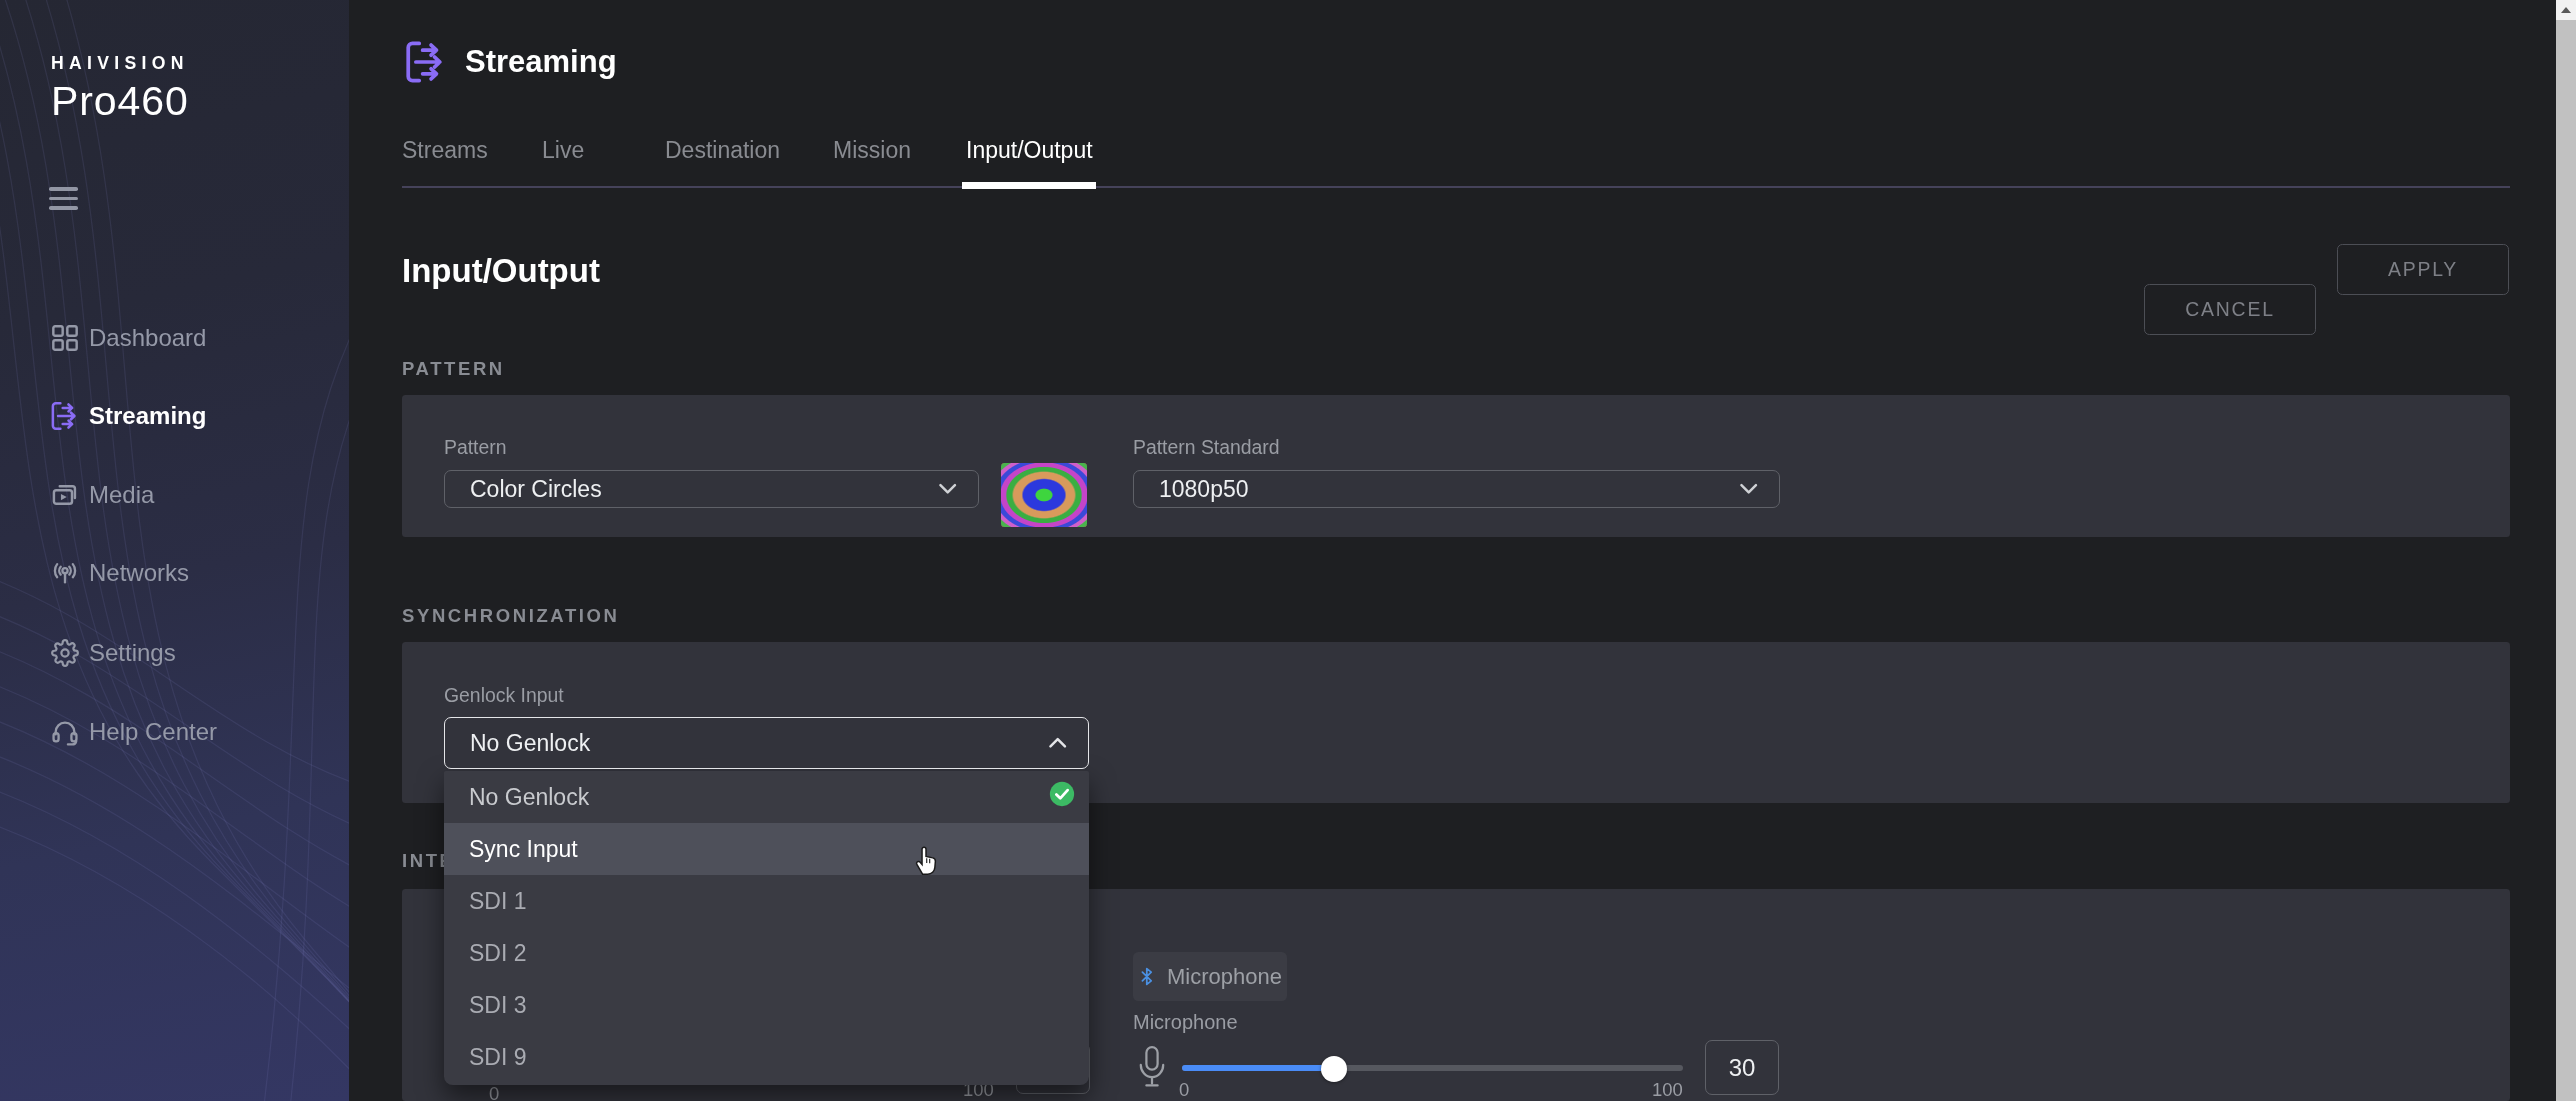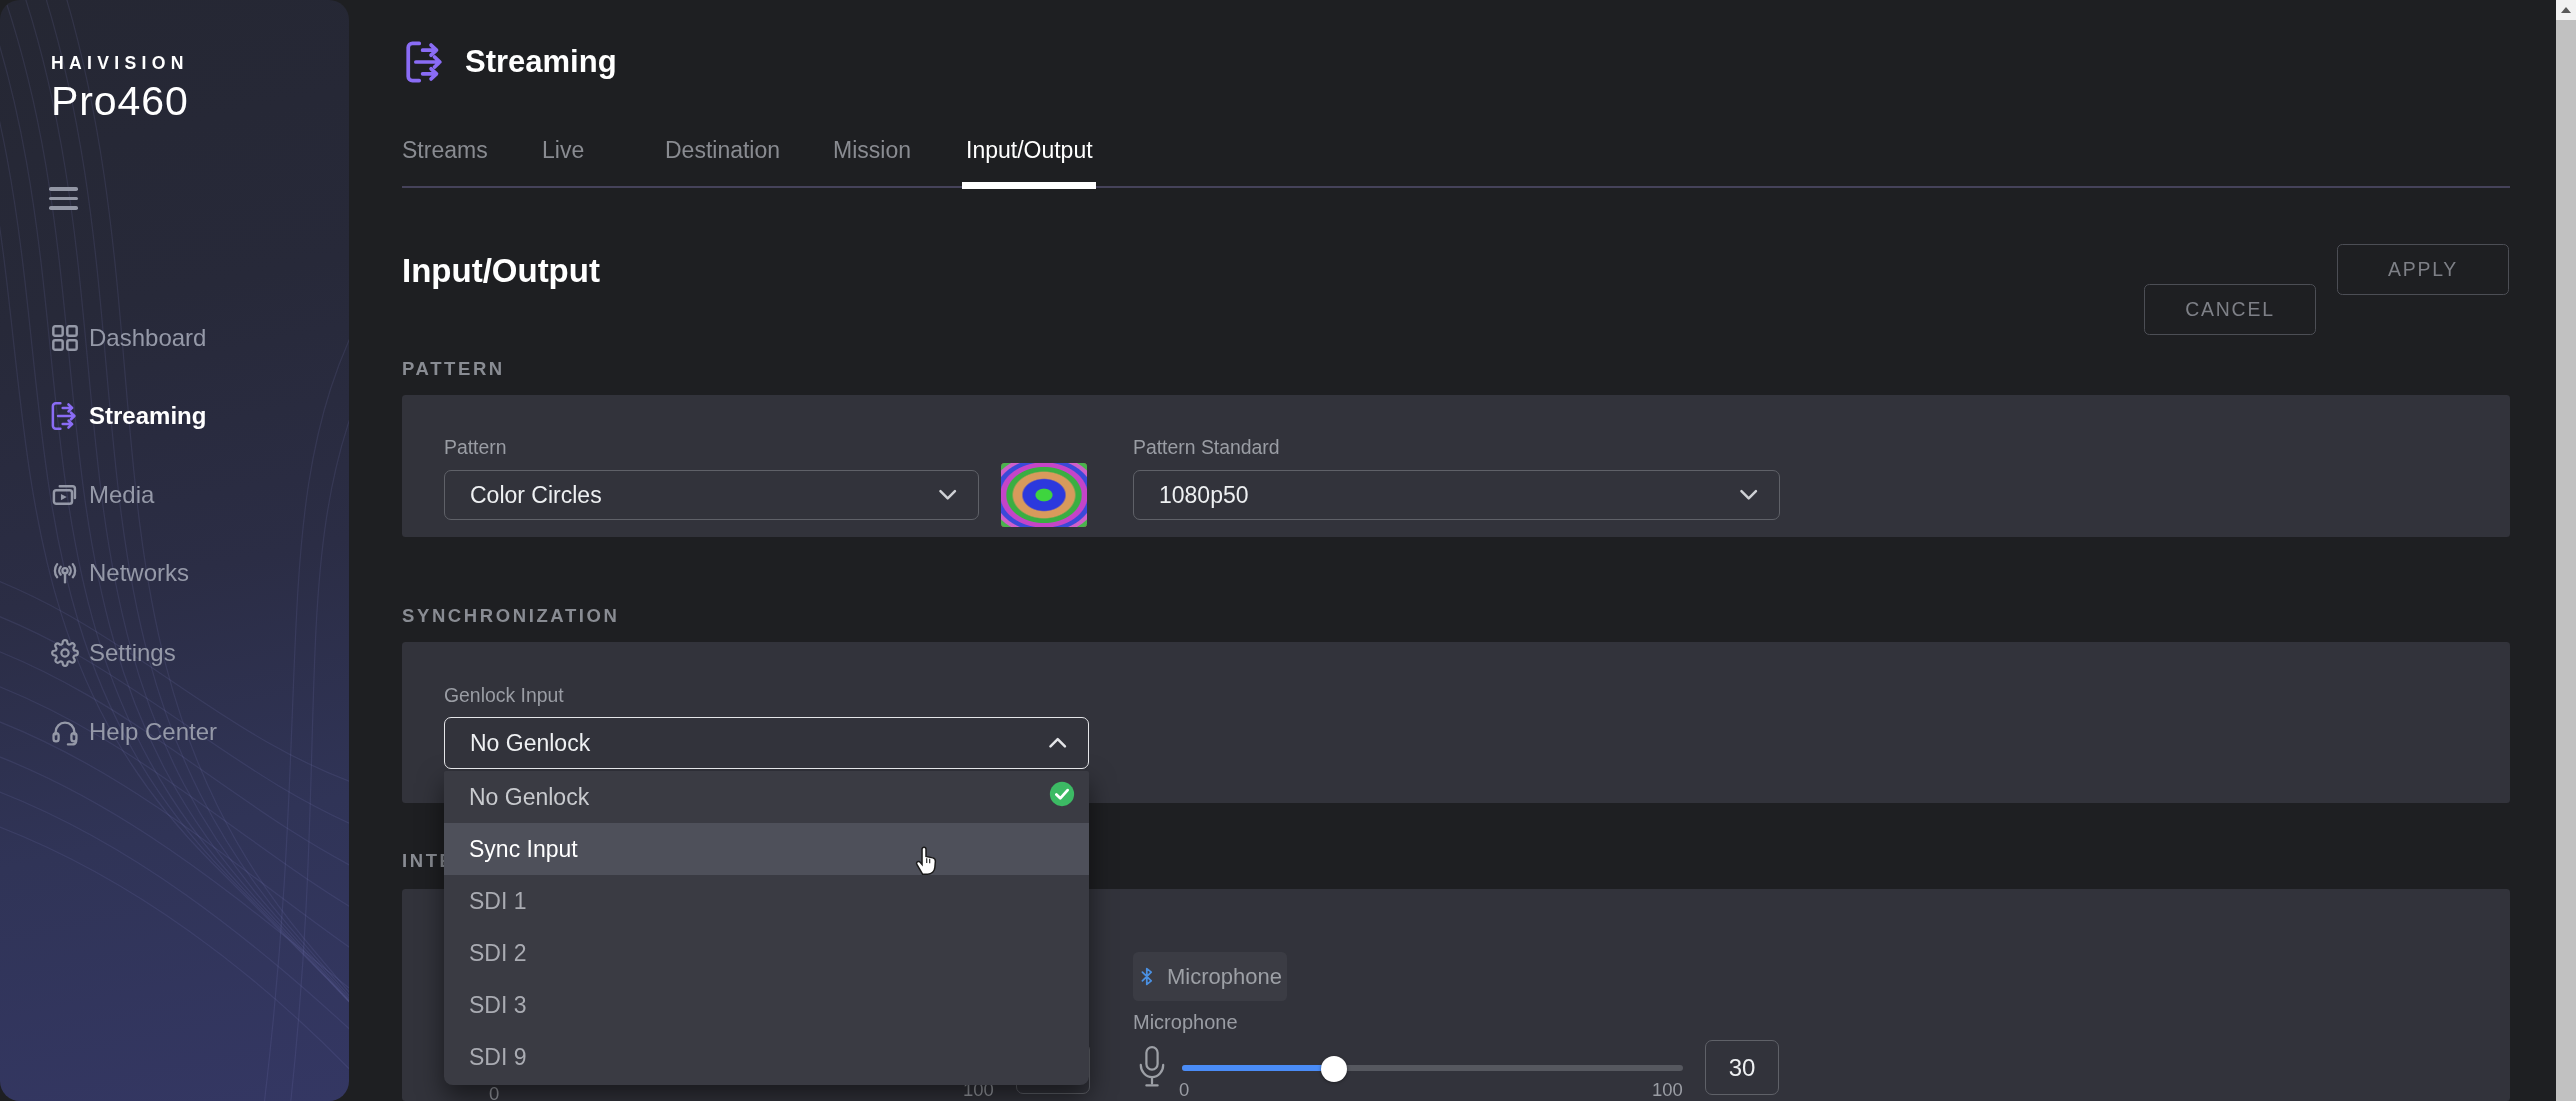--- a/index.html
+++ b/index.html
@@ -9,21 +9,21 @@
     font-family:"Liberation Sans", sans-serif;
     color:#eef0f2;
     position:relative;
   }
   #app { position:absolute; inset:0; }
 
   
   .sidebar {
     position:absolute; left:0; top:0; width:349px; height:1101px;
     background:linear-gradient(168deg,#252733 0%,#272939 28%,#2b2d45 52%,#303457 74%,#343763 100%);
-    overflow:hidden; z-index:3;border-radius:20px;
+    overflow:hidden; z-index:3;
   }
   .sidebar .waves { position:absolute; left:0; top:0; }
   .brand { position:absolute; left:51px; top:53px; }
   .brand-name { font-size:17.6px; font-weight:700; letter-spacing:5.3px; color:#ffffff; }
   .brand-model { font-size:41px; font-weight:300; color:#ffffff; letter-spacing:0.9px; margin-top:4px; }
   .hamburger { position:absolute; left:49px; top:187px; width:29px; cursor:pointer; }
   .hamburger div { height:3.5px; background:#9296a4; border-radius:1.8px; margin-bottom:6.2px; }
   .nav-item { position:absolute; left:0; width:349px; height:53px; display:flex; align-items:center; padding-left:49px; cursor:pointer; }
   .nav-icon { width:32px; height:32px; display:flex; align-items:center; justify-content:center; flex:0 0 32px; }
   .nav-icon svg { stroke:#9599a8; }
@@ -49,21 +49,21 @@
   .btn-apply { left:2337px; }
 
   
   .sec-heading { position:absolute; font-size:18.5px; font-weight:700; letter-spacing:2.6px; color:#898c93; }
   .panel { position:absolute; left:402px; width:2108px; background:#32333b; border-radius:3.5px; }
   .panel-pattern { top:395px; height:142px; }
   .panel-sync { top:642px; height:161px; }
   .panel-intercom { top:889px; height:212px; }
   .field-label { position:absolute; font-size:19.4px; color:#9a9da4; }
 
-  .select { position:absolute; height:50px; border:1.8px solid #5f6168; border-radius:7px;
+  .select { position:absolute; height:38px; border:1.8px solid #5f6168; border-radius:7px;
             display:flex; align-items:center; justify-content:space-between;
             padding:0 21px 0 25px; font-size:23px; color:#eef0f2; cursor:pointer; background:transparent; }
   .select .chev { display:flex; }
   .select-pattern { left:444px; top:470px; width:535px; }
   .select-standard { left:1133px; top:470px; width:647px; }
   .select-genlock { left:444px; top:717px; width:645px; height:52px; border-color:#e4e5e8; z-index:7; background:#32333b; }
 
   .pattern-thumb { position:absolute; left:1001px; top:463px; width:86px; height:64px; border-radius:3.5px;
     background:radial-gradient(ellipse at center,
       #3ed53e 0%, #3ed53e 13%,

